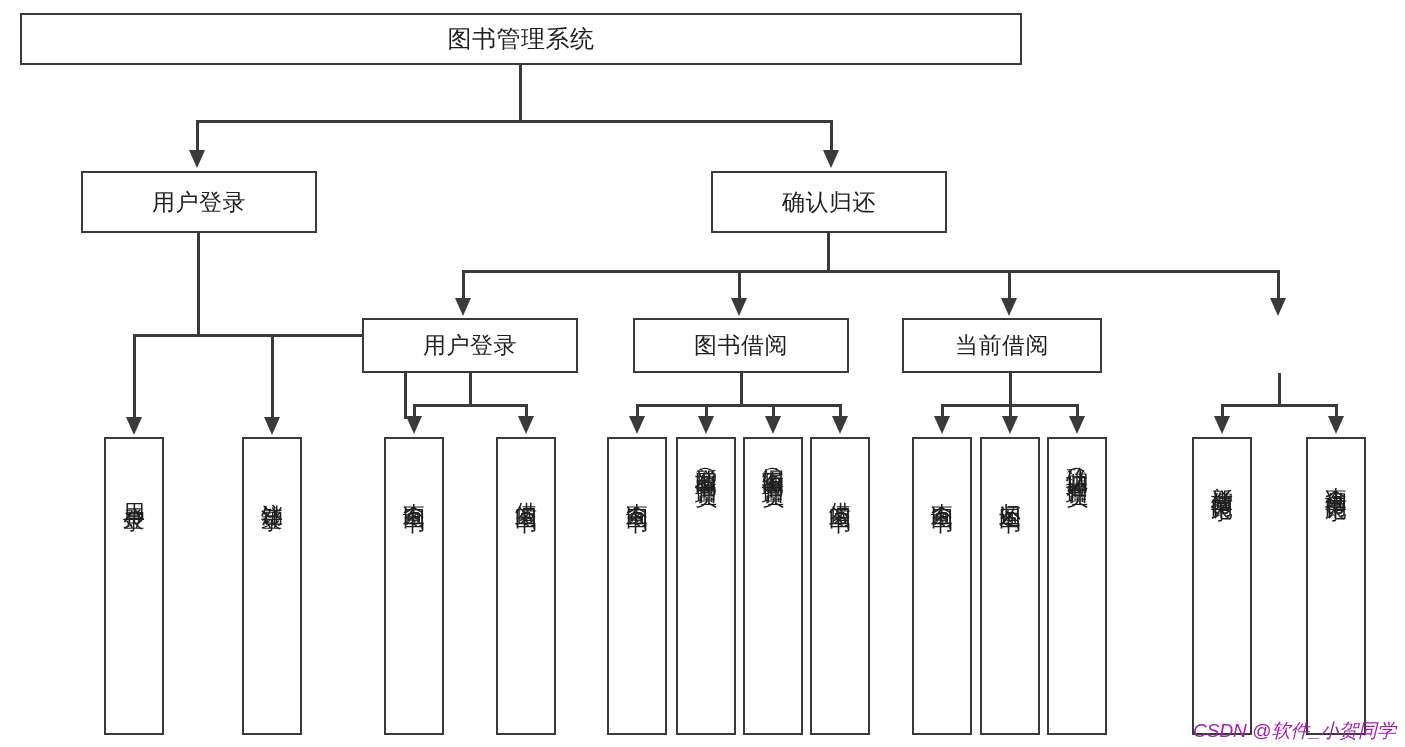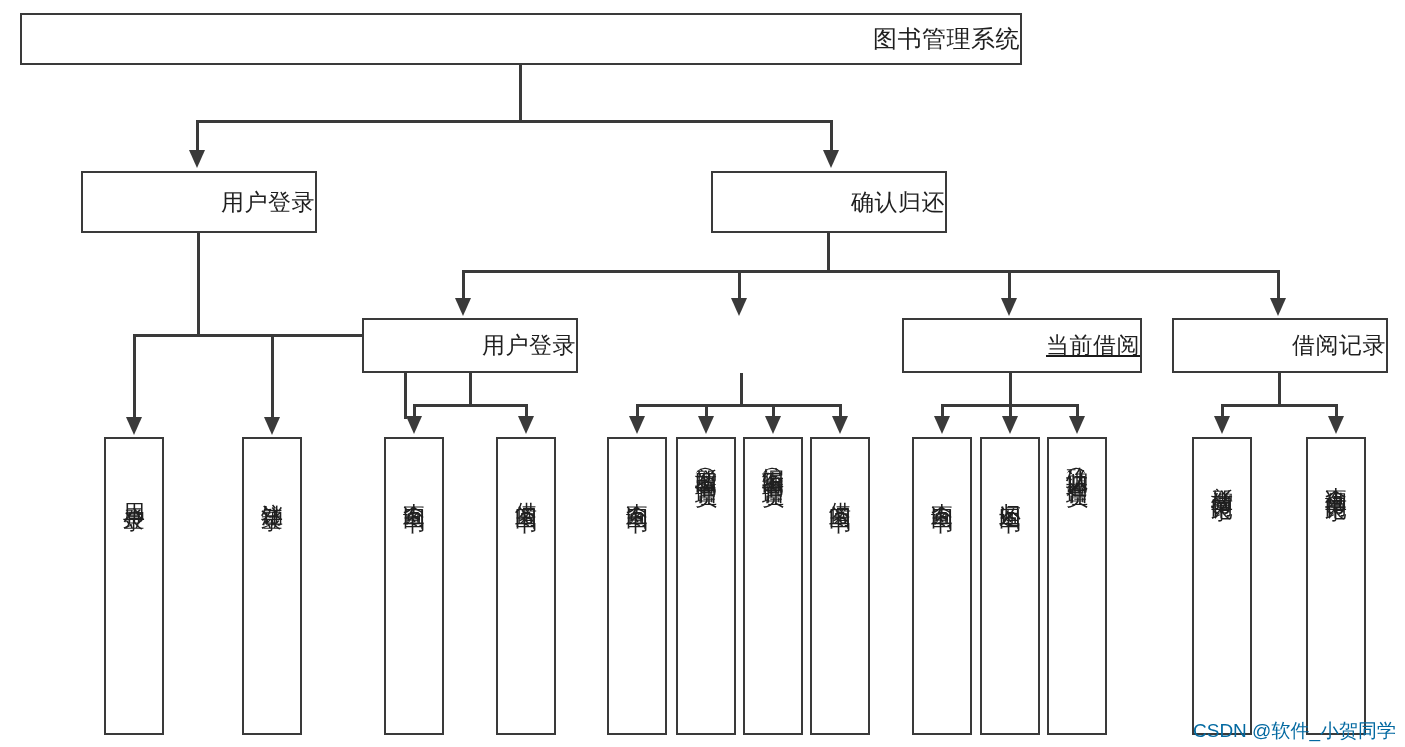--- a/index.html
+++ b/index.html
@@ -20,21 +20,21 @@
     overflow: hidden;
   }
   
   .node {
     position: absolute;
     box-sizing: border-box;
     background: #ffffff;
     border: 2px solid #3a3a3a;
     display: flex;
     align-items: center;
-    justify-content: flex-end;
+    justify-content: center;
   }
   .node .label {
     font-size: 23px;
     line-height: 1.15;
     color: #1f1f1f;
     letter-spacing: 0.5px;
     white-space: nowrap;
   }
   .node.root .label { font-size: 24px; }
   .node.lvl2 .label { font-size: 23px; }
@@ -71,23 +71,24 @@
     height: 0;
     border-left: 8px solid transparent;
     border-right: 8px solid transparent;
     border-top: 18px solid #3a3a3a;
   }
 
   
   #watermark {
     position: absolute;
     font-size: 19px;
-    color: #0369a1;
+    color: #a21caf;
     white-space: nowrap;
     pointer-events: none;
+    font-style: italic;
   }
 </style>
 </head>
 <body>
 
 <div id="canvas">
 
   <div class="node root" style="left:20px; top:13px; width:1002px; height:52px;">
     <span class="label">图书管理系统</span>
   </div>
@@ -130,25 +131,25 @@
 
   <div class="vline" style="left:1008px; top:270px; width:3px; height:32px;"></div>
   <div class="arrow" style="left:1001px; top:298px;"></div>
 
   <div class="vline" style="left:1277px; top:270px; width:3px; height:32px;"></div>
   <div class="arrow" style="left:1270px; top:298px;"></div>
 
   <div class="node lvl3" style="left:362px; top:318px; width:216px; height:55px;">
     <span class="label">用户登录</span>
   </div>
-  <div class="node lvl3" style="left:902px; top:318px; width:240px; height:55px;text-decoration:underline;">
+  <div class="node lvl3" style="left:633px; top:318px; width:216px; height:55px;">
+    <span class="label">图书借阅</span>
+  </div>
+  <div class="node lvl3" style="left:902px; top:318px; width:200px; height:55px;">
     <span class="label">当前借阅</span>
-  </div>
-  <div class="node lvl3" style="left:1172px; top:318px; width:216px; height:55px;">
-    <span class="label">借阅记录</span>
   </div>
 
   <div class="vline" style="left:469px; top:373px; width:3px; height:33px;"></div>
   <div class="hline" style="left:413px; top:404px; width:115px; height:3px;"></div>
   <div class="vline" style="left:413px; top:404px; width:3px; height:14px;"></div>
   <div class="arrow" style="left:406px; top:416px;"></div>
   <div class="vline" style="left:525px; top:404px; width:3px; height:14px;"></div>
   <div class="arrow" style="left:518px; top:416px;"></div>
 
   <div class="vline" style="left:740px; top:373px; width:3px; height:33px;"></div>

